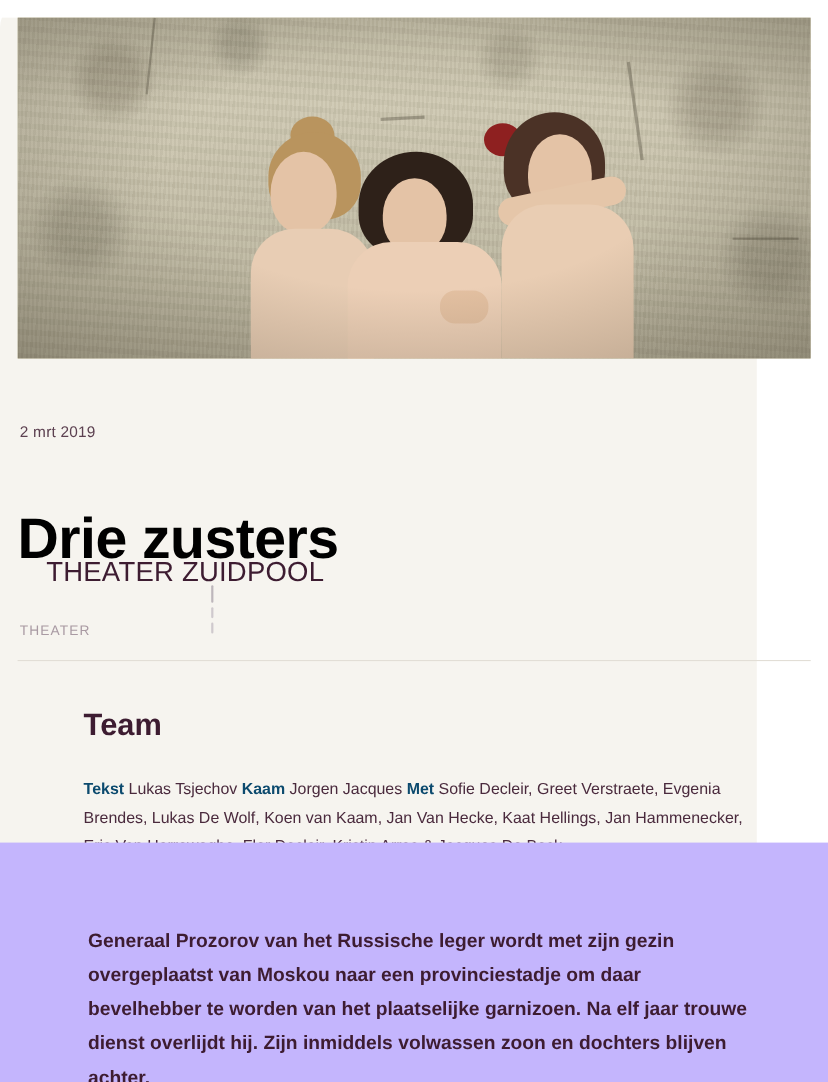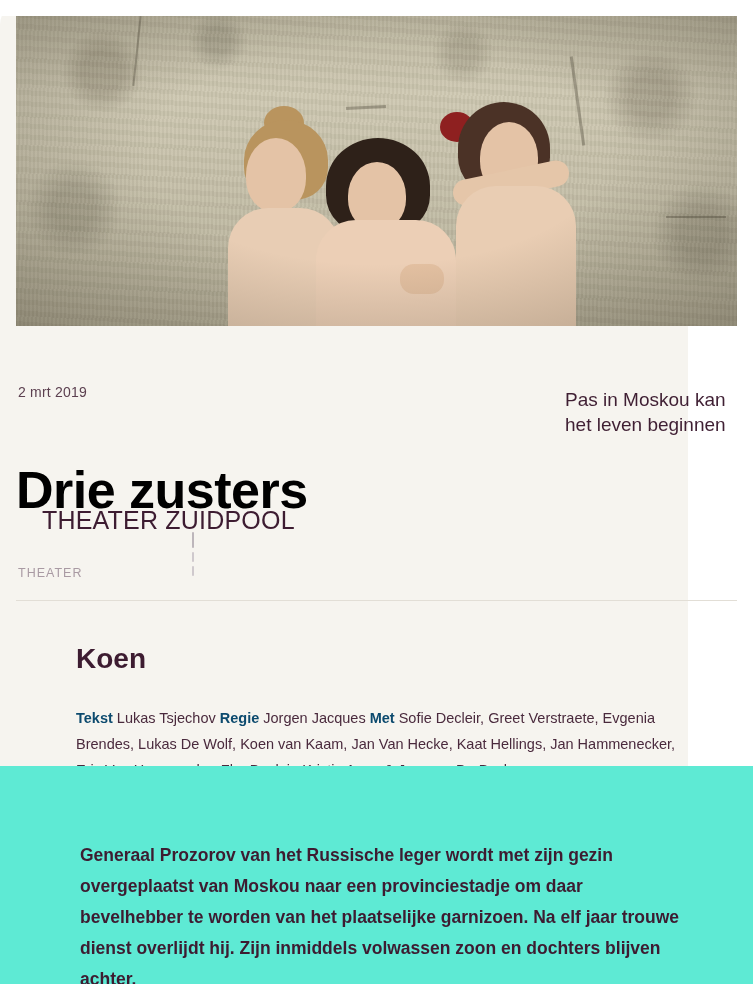--- a/index.html
+++ b/index.html
@@ -214,21 +214,21 @@
     color: #4a2a3d;
   }
   .credits b { font-weight: bold; color: #0c4a6e; }
 
   .intro-wrap {
     position: absolute;
     left: 0;
     top: 766px;
     width: 753px;
     height: 218px;
-    background: #5eead4;
+    background: #c4b5fd;
   }
   .intro {
     position: absolute;
     left: 80px;
     top: 56px;
     width: 600px;
     font-size: 17.5px;
     line-height: 31px;
     font-weight: bold;
     color: #3d1c31;
@@ -267,38 +267,37 @@
       <div class="hair"></div>
       <div class="head"></div>
       <div class="arm"></div>
       <div class="body"></div>
     </div>
 
     <div class="hero-vignette"></div>
   </div>
 
   <div class="date">2 mrt 2019</div>
-  <div class="tagline">Pas in Moskou kan het leven beginnen</div>
   <h1 class="title">Drie zusters</h1>
   <div class="subtitle">THEATER ZUIDPOOL</div>
   <div class="category">THEATER</div>
 
   <div class="loader">
     <span class="b1"></span>
     <span class="b2"></span>
     <span class="b3"></span>
   </div>
 
   <div class="divider"></div>
 
-  <h2 class="team-heading">Koen</h2>
+  <h2 class="team-heading">Team</h2>
   <p class="credits">
     <b>Tekst</b> 
     <span>Lukas Tsjechov</span> 
-    <b>Regie</b> 
+    <b>Kaam</b> 
     <span>Jorgen Jacques</span> 
     <b>Met</b> 
     <span>Sofie Decleir, Greet Verstraete, Evgenia Brendes, Lukas De Wolf, Koen van Kaam, Jan Van Hecke, Kaat Hellings, Jan Hammenecker, Eric Van Herreweghe, Flor Decleir, Kristin Arras &amp; Jacques De Bock.</span> 
   </p>
 
   <div class="intro-wrap">
     <p class="intro">Generaal Prozorov van het Russische leger wordt met zijn gezin overgeplaatst van Moskou naar een provinciestadje om daar bevelhebber te worden van het plaatselijke garnizoen. Na elf jaar trouwe dienst overlijdt hij. Zijn inmiddels volwassen zoon en dochters blijven achter.</p>
   </div>
 
 </div>

